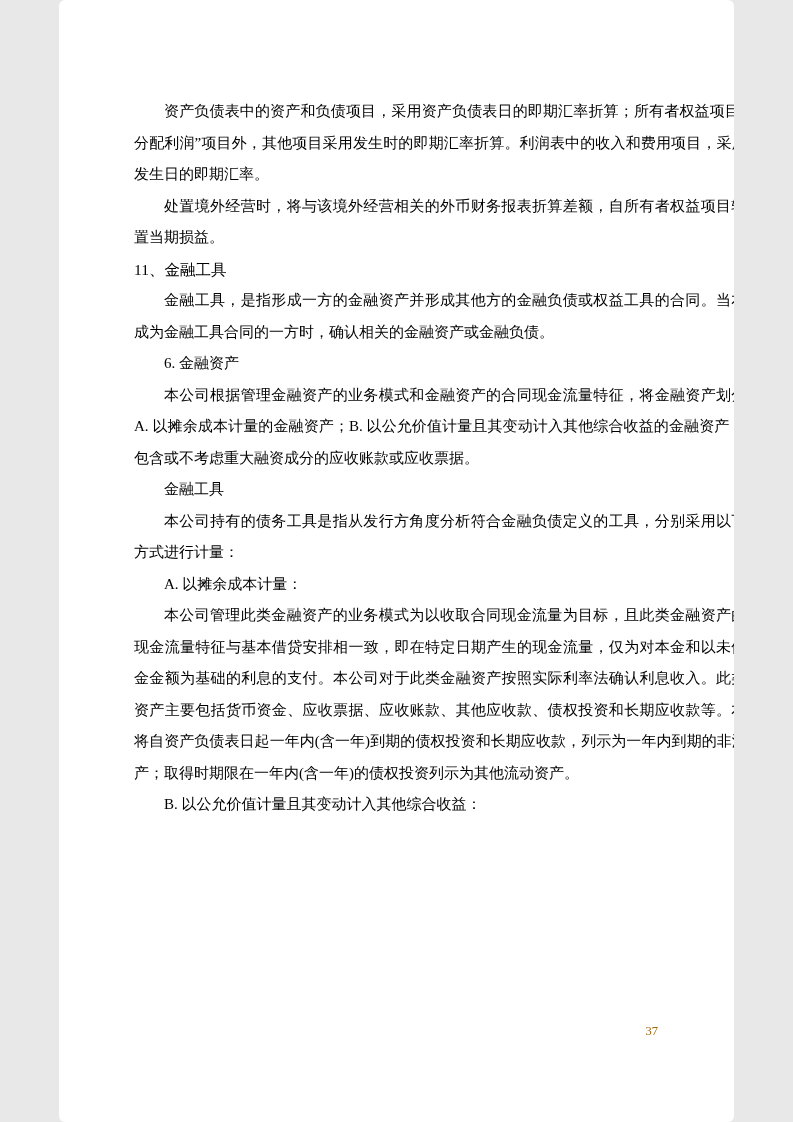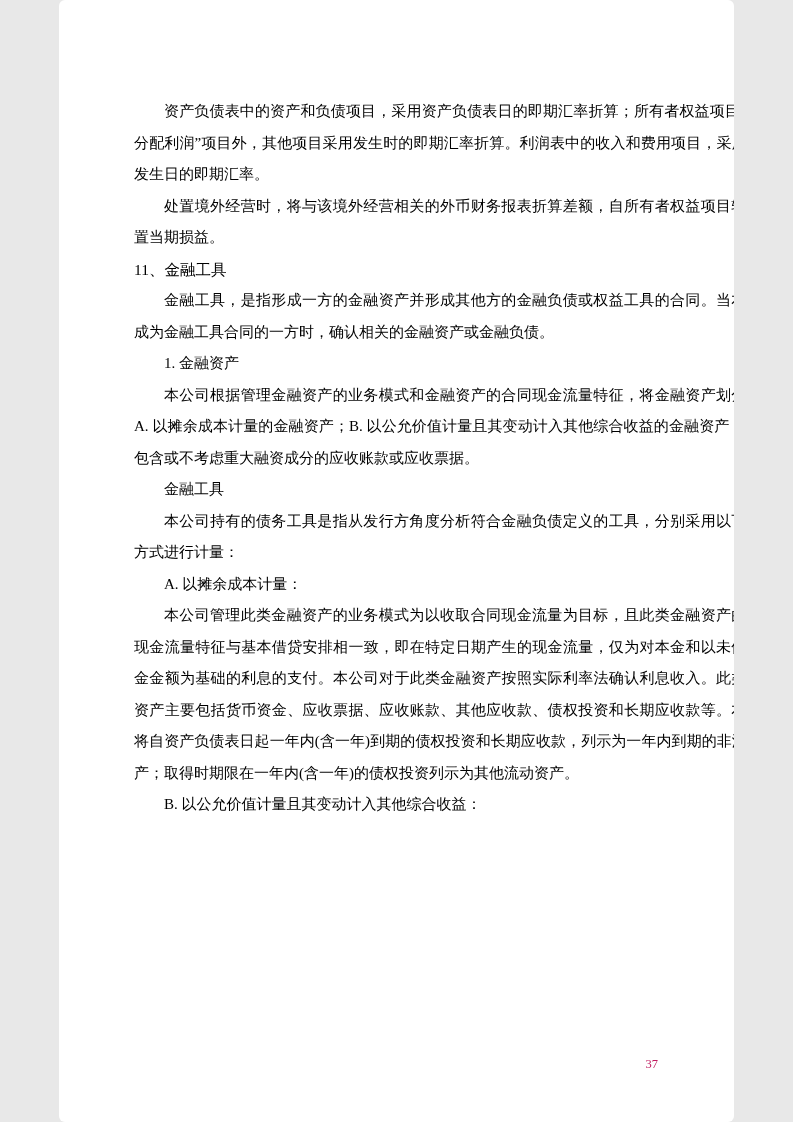--- a/index.html
+++ b/index.html
@@ -43,36 +43,36 @@
   .heading {
     font-size: 15.5px;
     font-weight: normal;
     text-indent: 0;
     margin: 6px 0 12px 0;
     line-height: 31.5px;
   }
   .page-number {
     position: absolute;
     right: 76px;
-    bottom: 51px;
+    bottom: 84px;
     font-size: 12.5px;
     line-height: 14px;
-    color: #be185d;
+    color: #a16207;
   }
 </style>
 </head>
 <body>
 
 <div class="page">
   <div class="content">
     <p class="para">资产负债表中的资产和负债项目，采用资产负债表日的即期汇率折算；所有者权益项目除“未分配利润”项目外，其他项目采用发生时的即期汇率折算。利润表中的收入和费用项目，采用交易发生日的即期汇率。</p>
     <p class="para">处置境外经营时，将与该境外经营相关的外币财务报表折算差额，自所有者权益项目转入处置当期损益。</p>
     <h2 class="heading">11、金融工具</h2>
     <p class="para">金融工具，是指形成一方的金融资产并形成其他方的金融负债或权益工具的合同。当本公司成为金融工具合同的一方时，确认相关的金融资产或金融负债。</p>
-    <p class="subitem">1. 金融资产</p>
+    <p class="subitem">6. 金融资产</p>
     <p class="para">本公司根据管理金融资产的业务模式和金融资产的合同现金流量特征，将金融资产划分为：A. 以摊余成本计量的金融资产；B. 以公允价值计量且其变动计入其他综合收益的金融资产；C. 未包含或不考虑重大融资成分的应收账款或应收票据。</p>
     <p class="subitem">金融工具</p>
     <p class="para">本公司持有的债务工具是指从发行方角度分析符合金融负债定义的工具，分别采用以下三种方式进行计量：</p>
     <p class="subitem">A. 以摊余成本计量：</p>
     <p class="para">本公司管理此类金融资产的业务模式为以收取合同现金流量为目标，且此类金融资产的合同现金流量特征与基本借贷安排相一致，即在特定日期产生的现金流量，仅为对本金和以未偿付本金金额为基础的利息的支付。本公司对于此类金融资产按照实际利率法确认利息收入。此类金融资产主要包括货币资金、应收票据、应收账款、其他应收款、债权投资和长期应收款等。本公司将自资产负债表日起一年内(含一年)到期的债权投资和长期应收款，列示为一年内到期的非流动资产；取得时期限在一年内(含一年)的债权投资列示为其他流动资产。</p>
     <p class="subitem">B. 以公允价值计量且其变动计入其他综合收益：</p>
   </div>
   <div class="page-number">37</div>
 </div>
 

